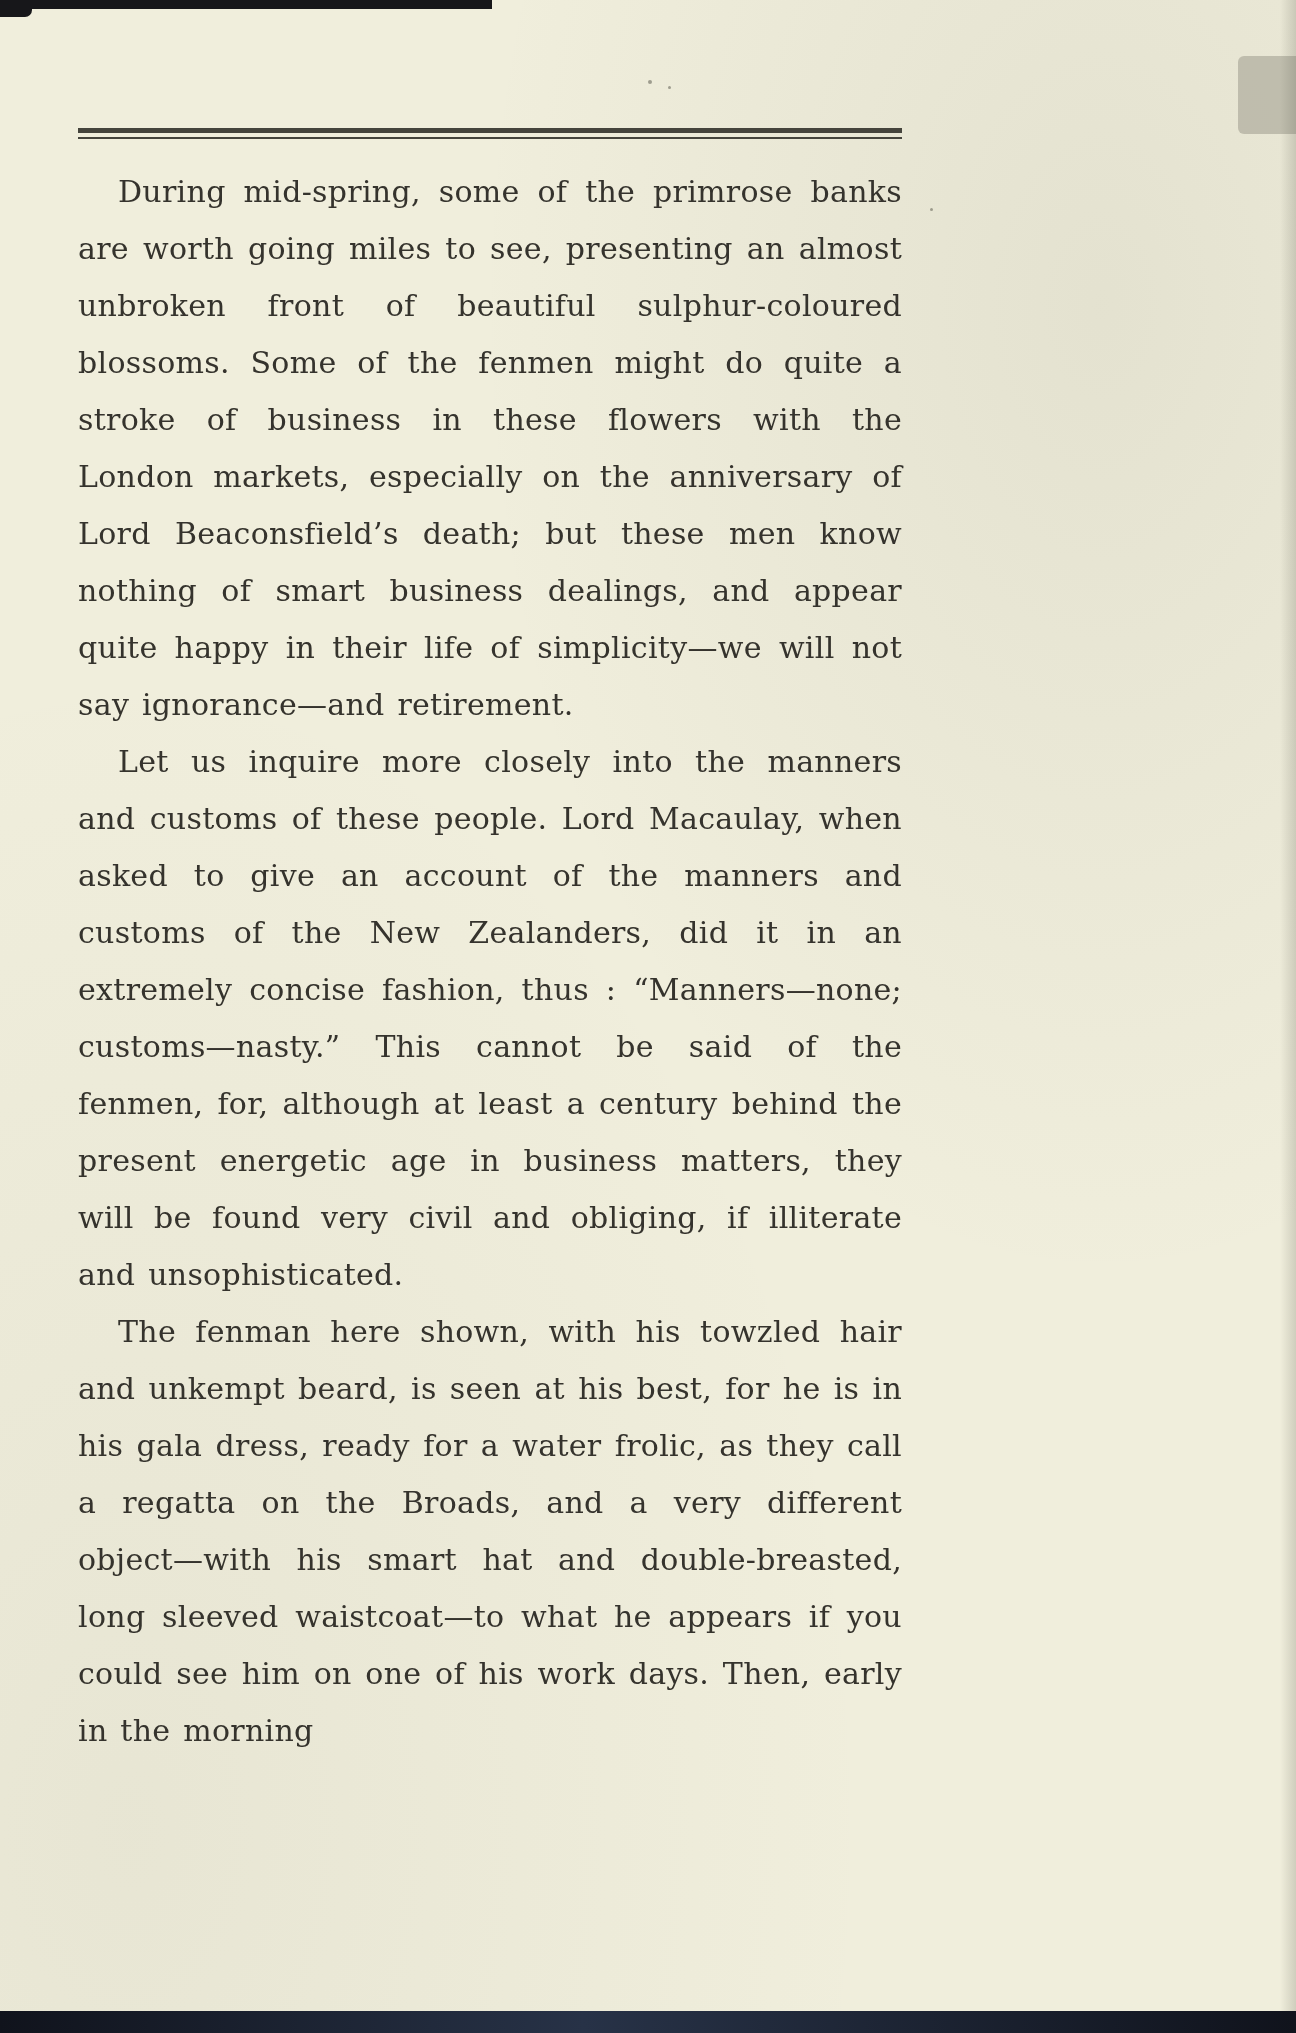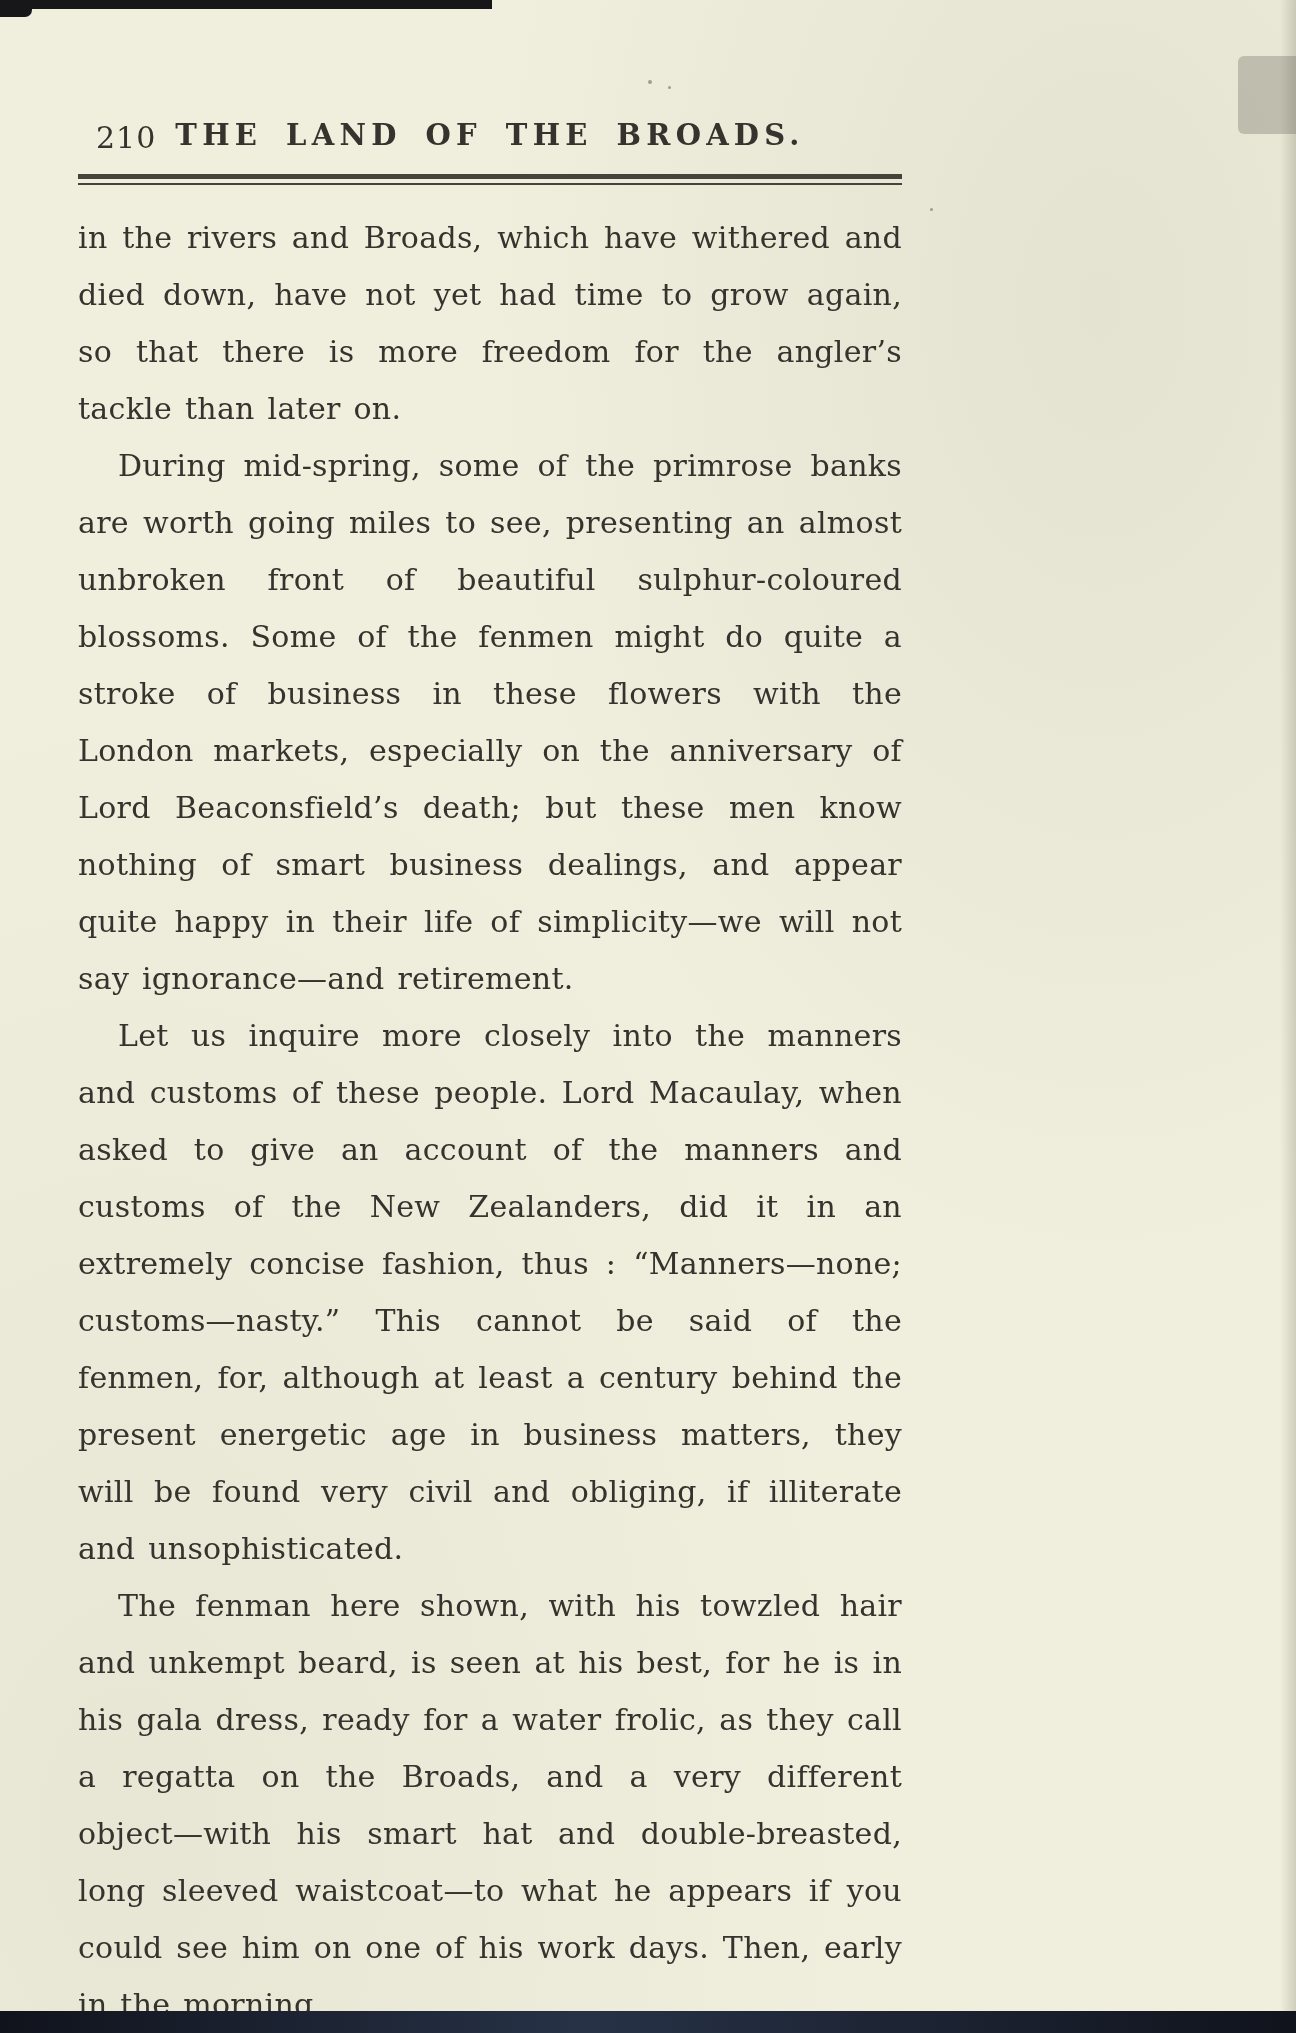--- a/index.html
+++ b/index.html
@@ -144,29 +144,24 @@
   <div class="top-corner"></div>
   <div class="shadow-patch"></div>
   <div class="right-edge"></div>
 
   <div class="speck s1"></div>
   <div class="speck s2"></div>
   <div class="speck s3"></div>
 
   <div class="text-block">
 
-    <div class="header-row">
-      <span class="page-number">210</span>
-      <span class="running-head">THE LAND OF THE BROADS.</span>
-    </div>
 
     <div class="rule"></div>
 
     <div class="body-text">
-      <p>in the rivers and Broads, which have withered and died down, have not yet had time to grow again, so that there is more freedom for the angler’s tackle than later on.</p>
       <p class="indent">During mid-spring, some of the primrose banks are worth going miles to see, presenting an almost unbroken front of beautiful sulphur-coloured blossoms. Some of the fenmen might do quite a stroke of business in these flowers with the London markets, especially on the anniversary of Lord Beaconsfield’s death; but these men know nothing of smart business dealings, and appear quite happy in their life of simplicity—we will not say ignorance—and retirement.</p>
       <p class="indent">Let us inquire more closely into the manners and customs of these people. Lord Macaulay, when asked to give an account of the manners and customs of the New Zealanders, did it in an extremely concise fashion, thus : “Manners—none; customs—nasty.” This cannot be said of the fenmen, for, although at least a century behind the present energetic age in business matters, they will be found very civil and obliging, if illiterate and unsophisticated.</p>
       <p class="indent">The fenman here shown, with his towzled hair and unkempt beard, is seen at his best, for he is in his gala dress, ready for a water frolic, as they call a regatta on the Broads, and a very different object—with his smart hat and double-breasted, long sleeved waistcoat—to what he appears if you could see him on one of his work days. Then, early in the morning</p>
     </div>
 
   </div>
 
   <div class="bottom-edge"></div>
 
 </div>

